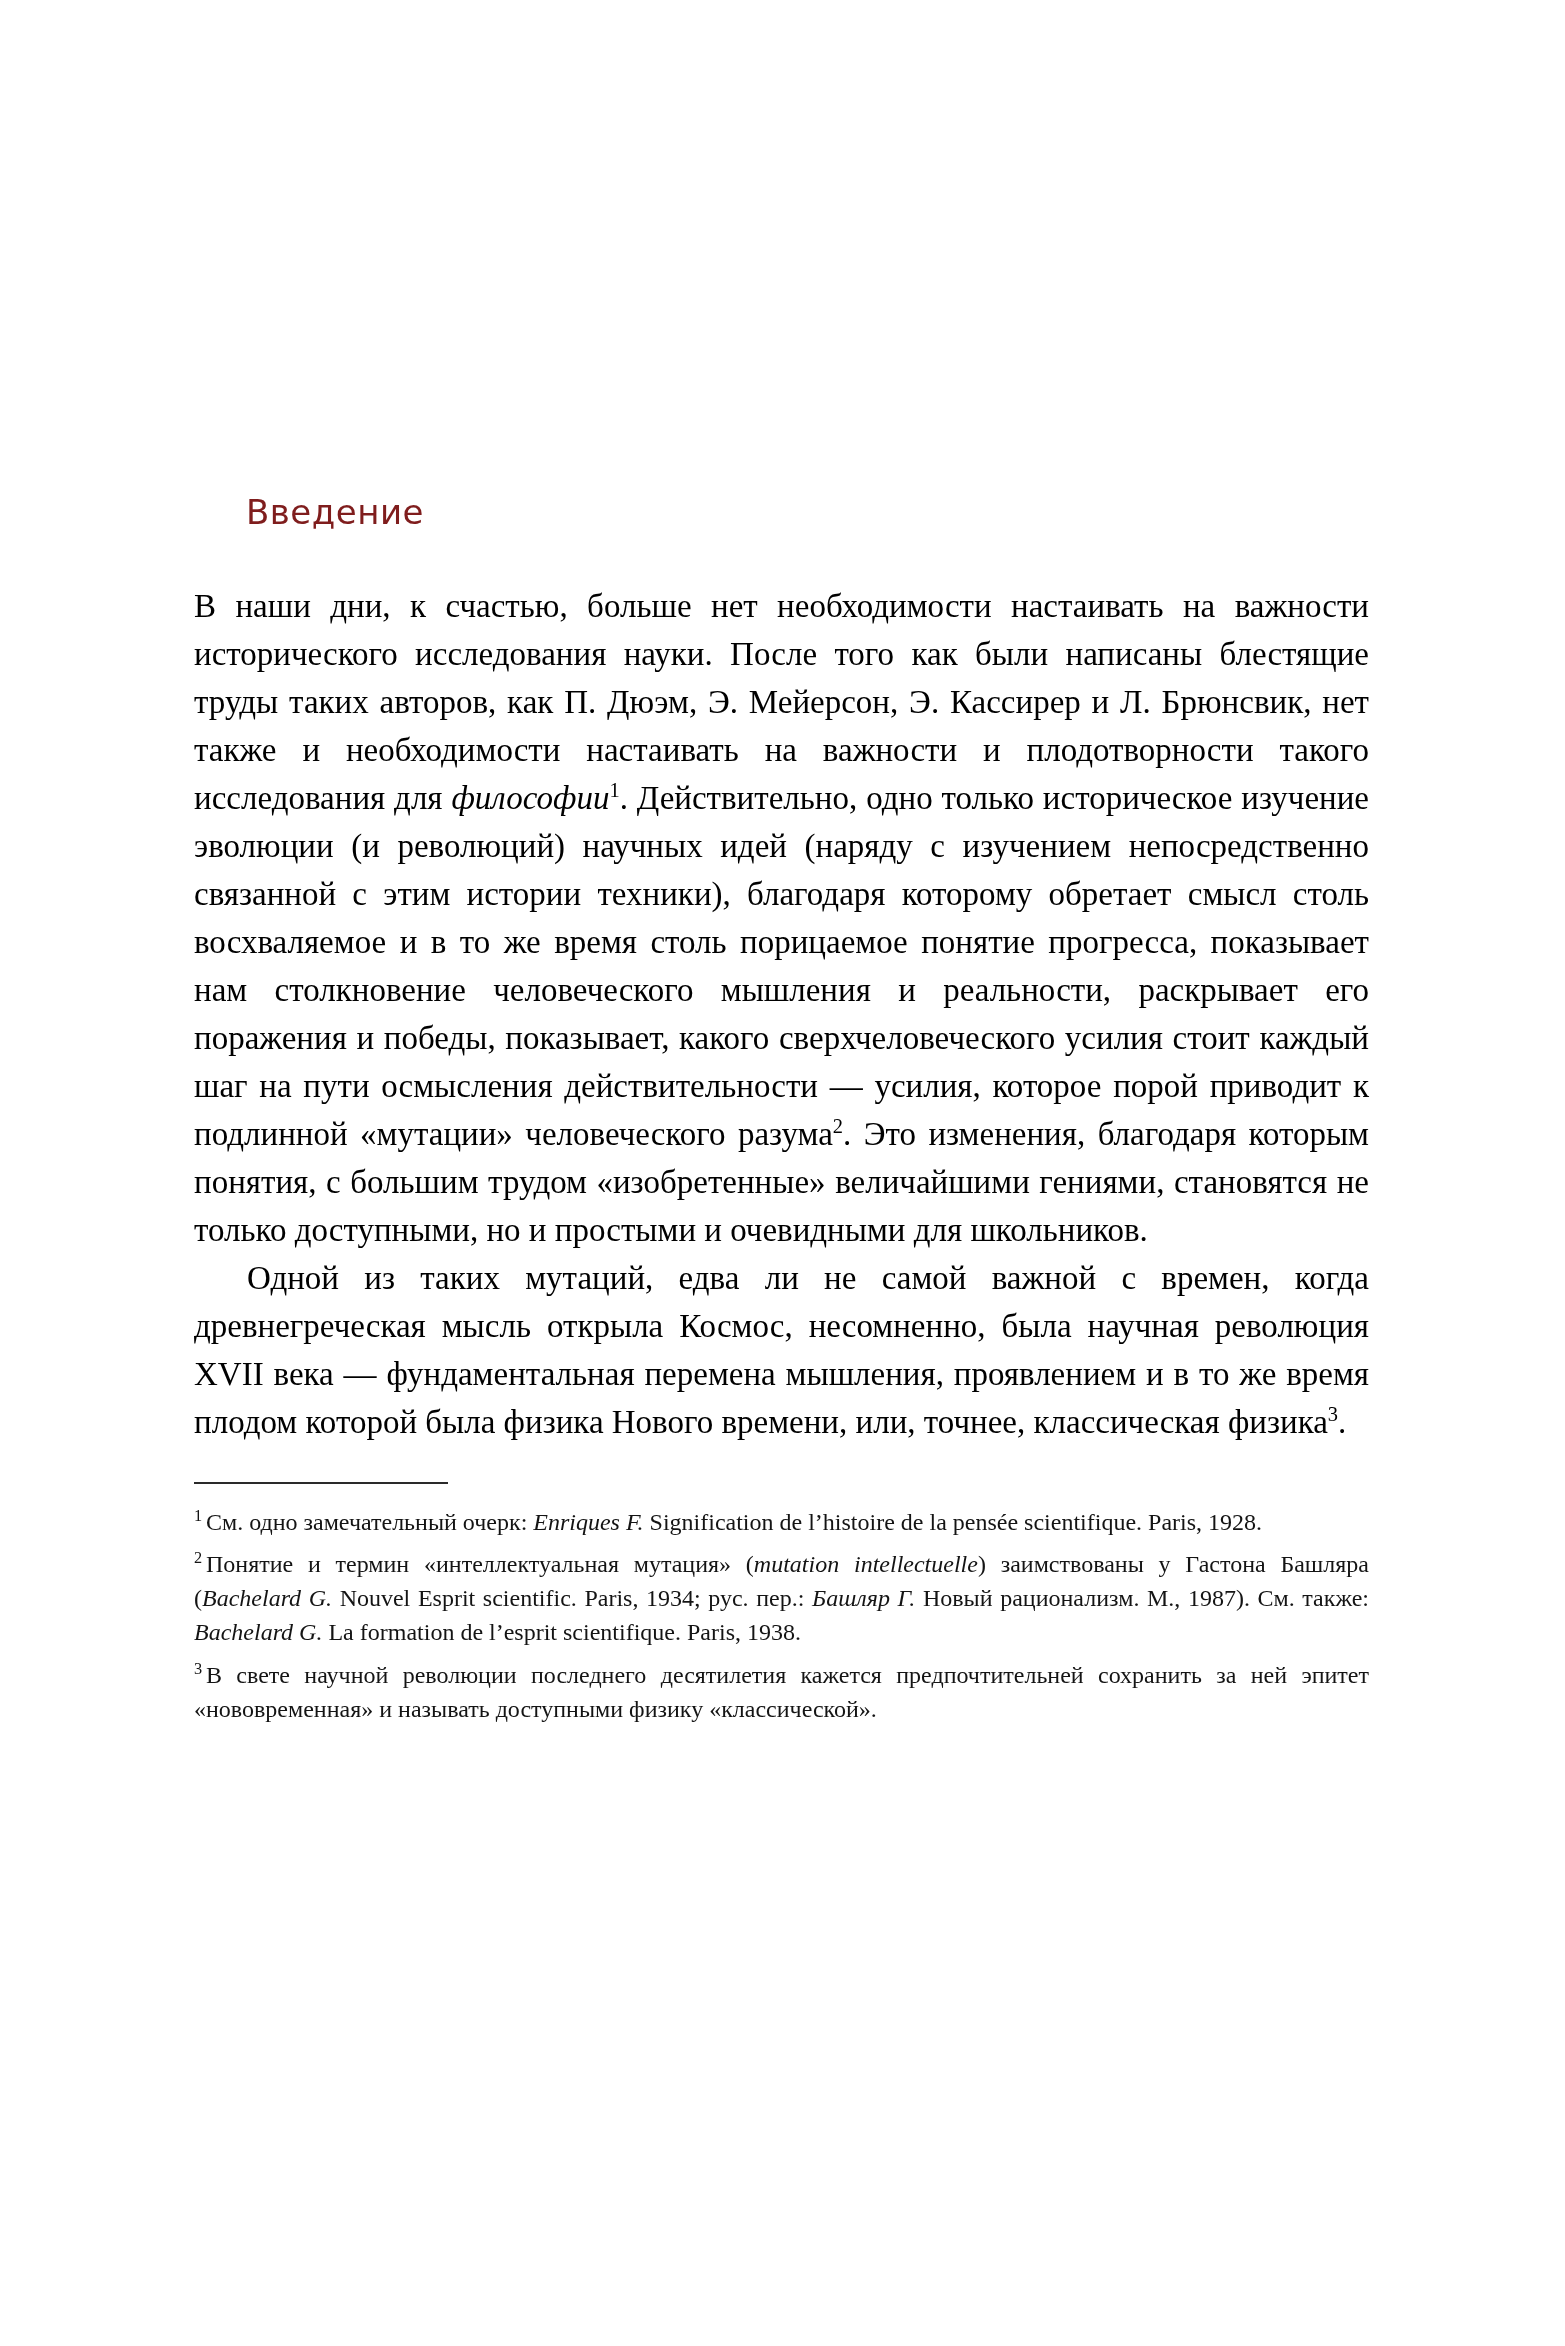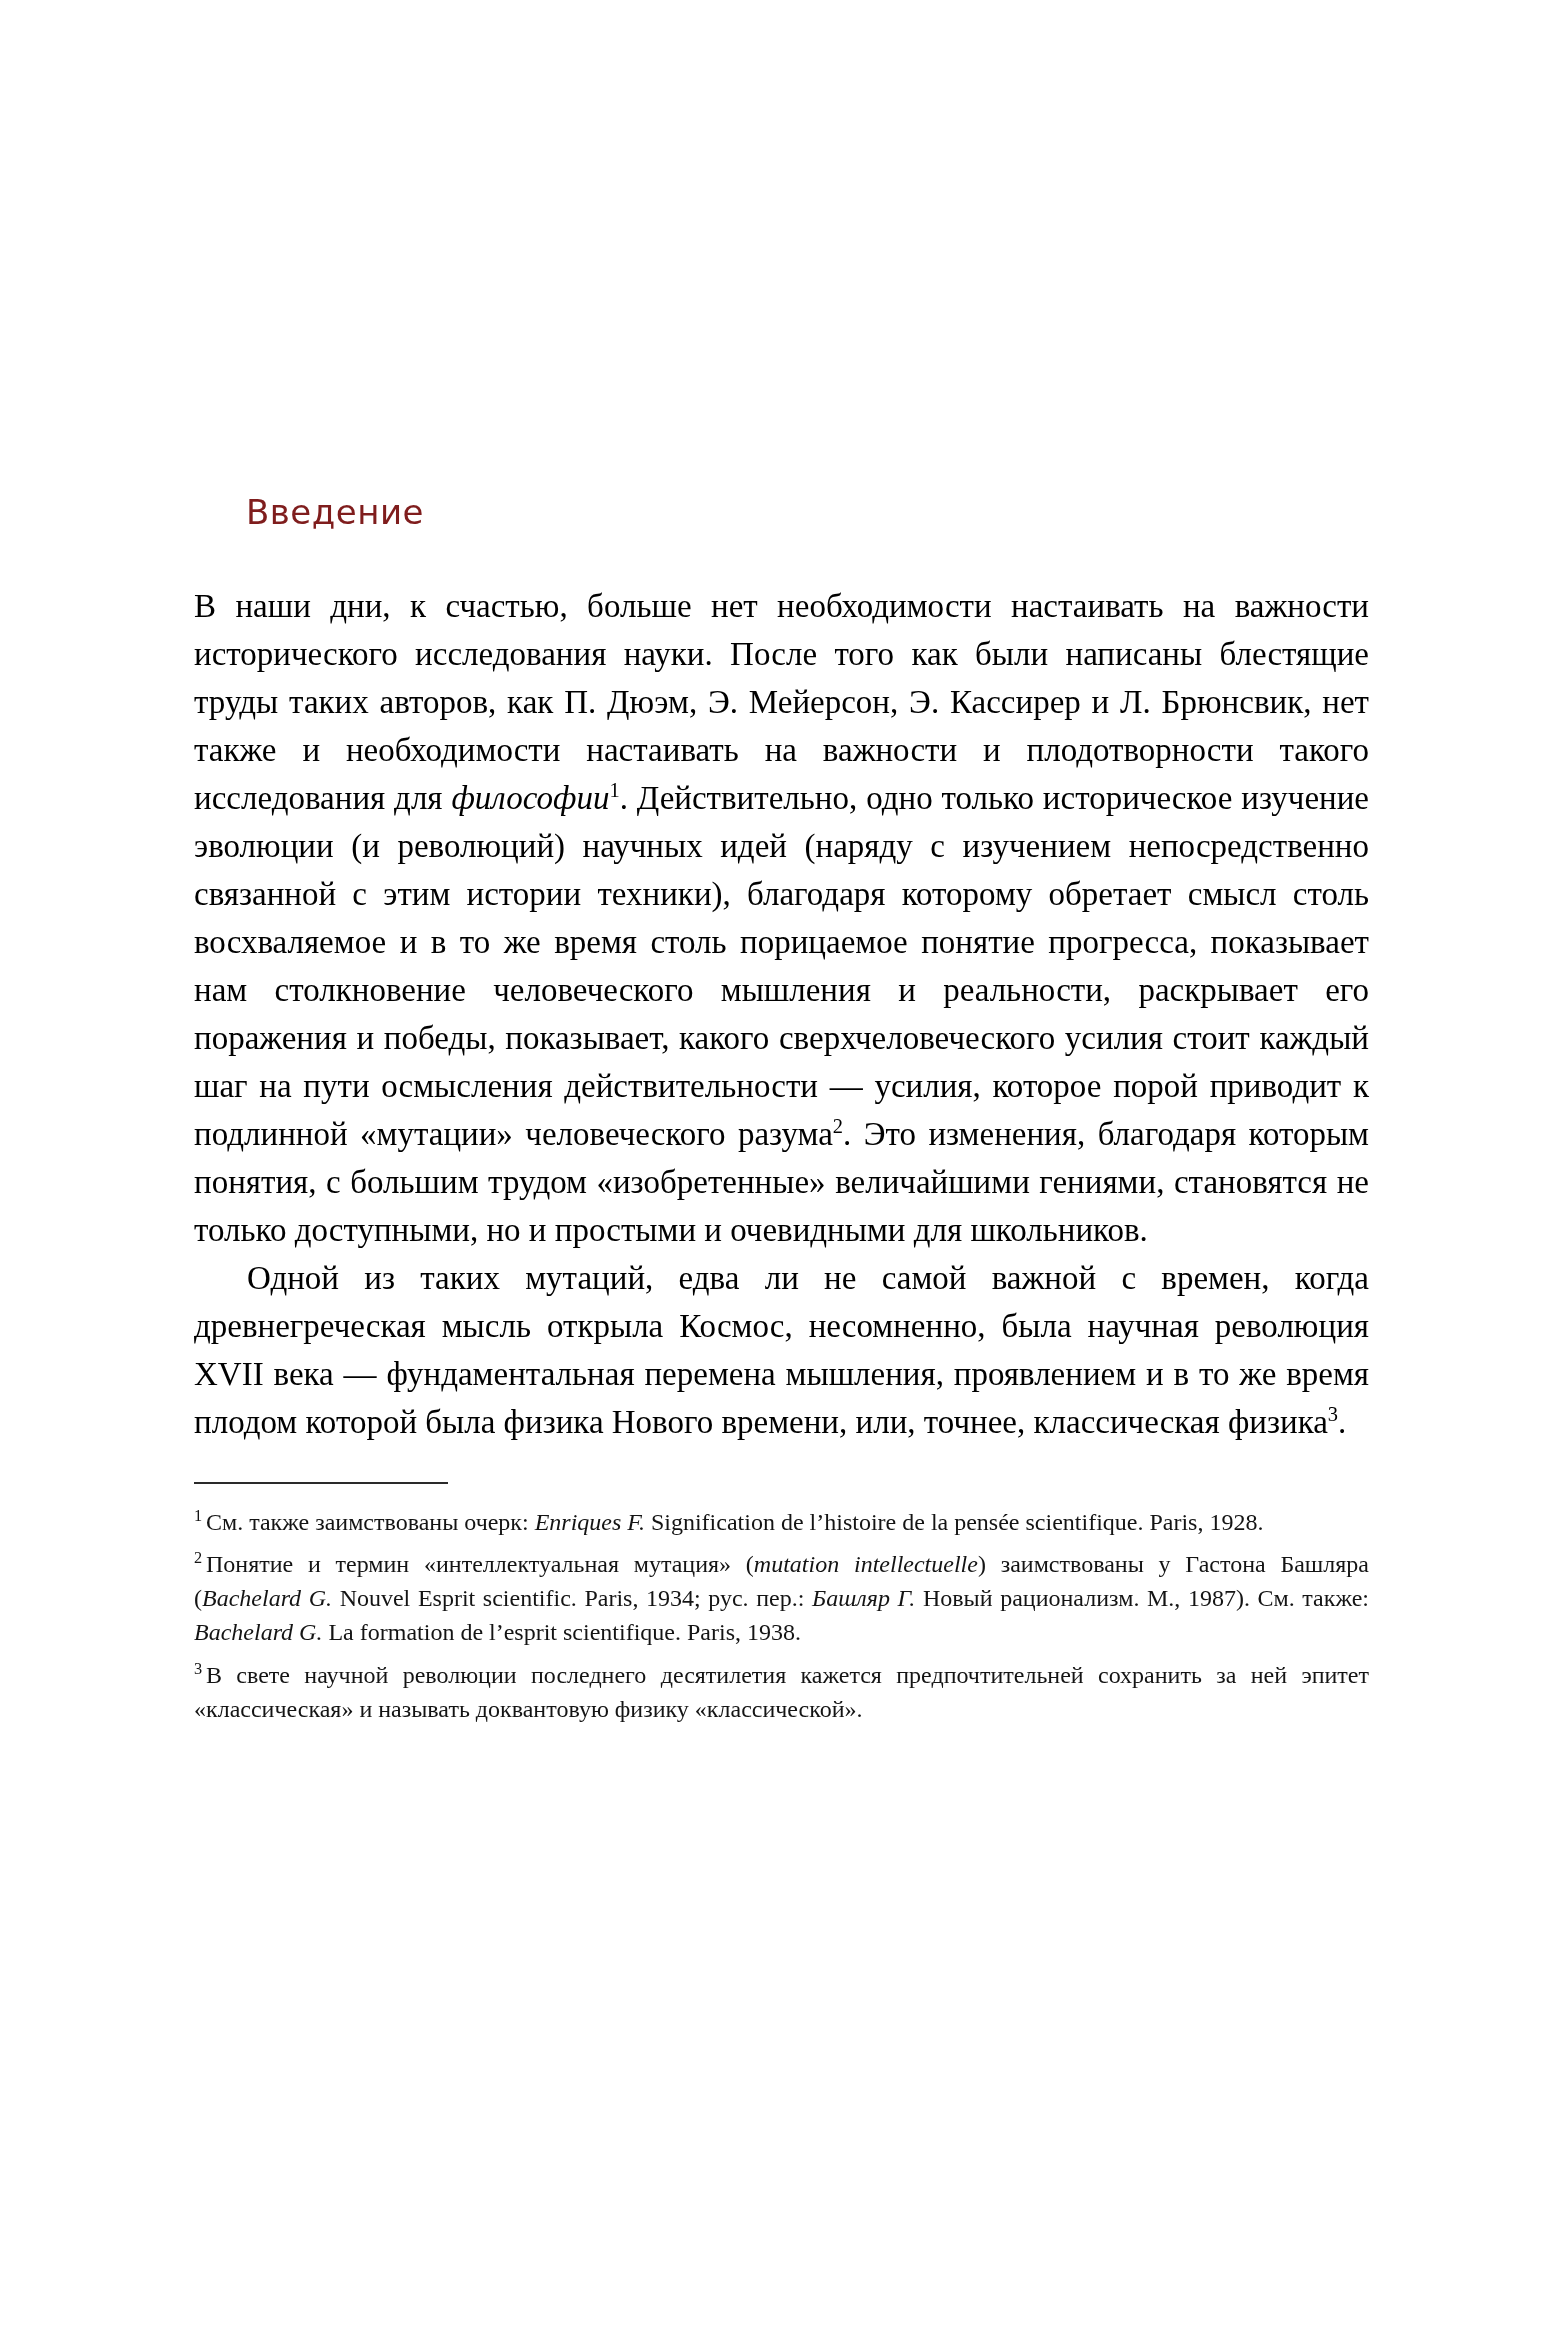--- a/index.html
+++ b/index.html
@@ -83,20 +83,20 @@
     <h1 class="chapter-title">Введение</h1>
 
     <div id="body-paragraphs">
         <p class="body-text"><span>В наши дни, к счастью, больше нет необходимости настаивать на важности исторического исследования науки. После того как были написаны блестящие труды таких авторов, как П. Дюэм, Э. Мейерсон, Э. Кассирер и Л. Брюнсвик, нет также и необходимости настаивать на важности и плодотворности такого исследования для </span><span class="it">философии</span><sup>1</sup><span>. Действительно, одно только историческое изучение эволюции (и революций) научных идей (наряду с изучением непосредственно связанной с этим истории техники), благодаря которому обретает смысл столь восхваляемое и в то же время столь порицаемое понятие прогресса, показывает нам столкновение человеческого мышления и реальности, раскрывает его поражения и победы, показывает, какого сверхчеловеческого усилия стоит каждый шаг на пути осмысления действительности — усилия, которое порой приводит к подлинной «мутации» человеческого разума</span><sup>2</sup><span>. Это изменения, благодаря которым понятия, с большим трудом «изобретенные» величайшими гениями, становятся не только доступными, но и простыми и очевидными для школьников.</span></p>
         <p class="body-text indent"><span>Одной из таких мутаций, едва ли не самой важной с времен, когда древнегреческая мысль открыла Космос, несомненно, была научная революция XVII века — фундаментальная перемена мышления, проявлением и в то же время плодом которой была физика Нового времени, или, точнее, классическая физика</span><sup>3</sup><span>.</span></p>
       </div>
 
     <div class="footnote-rule"></div>
 
     <div class="footnotes" id="footnotes-block">
-        <p class="footnote"><span class="fn-num">1</span><span>См. также заимствованы очерк: </span><span class="it">Enriques F.</span><span> Signification de l’histoire de la pensée scientifique. Paris, 1928.</span></p>
+        <p class="footnote"><span class="fn-num">1</span><span>См. одно замечательный очерк: </span><span class="it">Enriques F.</span><span> Signification de l’histoire de la pensée scientifique. Paris, 1928.</span></p>
         <p class="footnote"><span class="fn-num">2</span><span>Понятие и термин «интеллектуальная мутация» (</span><span class="it">mutation intellectuelle</span><span>) заимствованы у Гастона Башляра (</span><span class="it">Bachelard G.</span><span> Nouvel Esprit scientific. Paris, 1934; рус. пер.: </span><span class="it">Башляр Г.</span><span> Новый рационализм. М., 1987). См. также: </span><span class="it">Bachelard G.</span><span> La formation de l’esprit scientifique. Paris, 1938.</span></p>
-        <p class="footnote"><span class="fn-num">3</span><span>В свете научной революции последнего десятилетия кажется предпочтительней сохранить за ней эпитет «классическая» и называть доквантовую физику «классической».</span></p>
+        <p class="footnote"><span class="fn-num">3</span><span>В свете научной революции последнего десятилетия кажется предпочтительней сохранить за ней эпитет «нововременная» и называть доступными физику «классической».</span></p>
       </div>
 
   </div>
 </div>
 
 
 </body></html>

